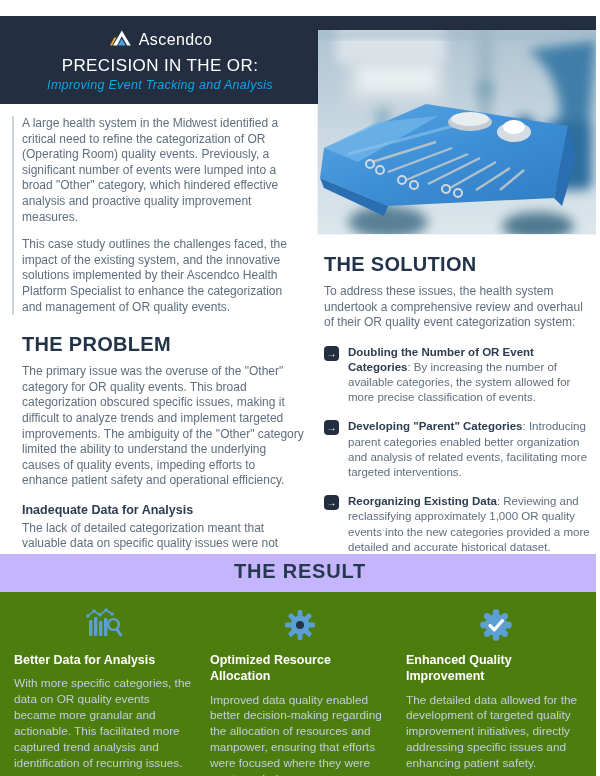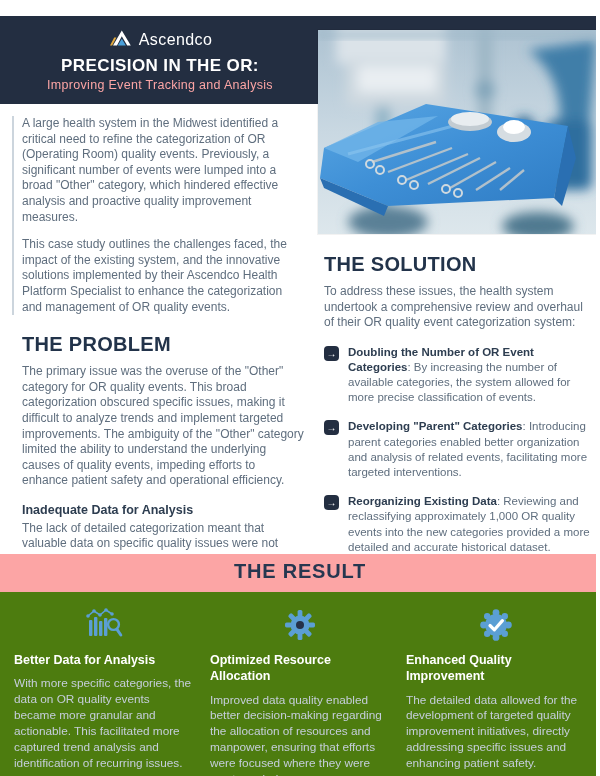--- a/index.html
+++ b/index.html
@@ -5,22 +5,22 @@
   * { margin:0; padding:0; box-sizing:border-box; }
   html,body { background:#ffffff; }
   body { width:600px; font-family:"Liberation Sans", sans-serif; }
   .page { position:relative; width:596px; height:776px; background:#ffffff; overflow:hidden;margin-top:16px; }
 
   
   .hero { position:absolute; top:0; left:0; width:600px; height:88px; background:#232e41; }
   .hero-inner { width:320px; text-align:center; padding-top:13px; }
   .brand-row { display:flex; align-items:center; justify-content:center; gap:7px; height:22px; }
   .brand-text { color:#ffffff; font-size:16px; letter-spacing:0.4px; font-weight:400; }
-  .hero-title { margin-top:5px; color:#ffffff; font-weight:bold; font-size:17px; letter-spacing:0.4px; }
-  .hero-subtitle { margin-top:2px; color:#fca5a5; font-size:12.5px; letter-spacing:0.3px; }
+  .hero-title { margin-top:5px; color:#ffffff; font-weight:normal; font-size:17px; letter-spacing:0.4px; }
+  .hero-subtitle { margin-top:2px; color:#0ea5e9; font-size:12.5px; letter-spacing:0.3px;font-style:italic; }
 
   
   .photo { position:absolute; top:14px; left:318px; width:278px; height:204px; overflow:hidden; box-shadow:0 0 0 1px rgba(0,0,0,0.05); }
 
   
   .main { position:absolute; top:88px; left:0; width:600px; height:452px; display:flex; }
   .col-left { width:312px; padding:12px 8px 0 22px; }
   .col-right { width:288px; padding:149px 10px 0 12px; }
 
   .body-text { color:#5f6e7e; font-size:12px; line-height:1.3; }
@@ -31,21 +31,21 @@
   .col-right .section-heading { margin-top:0; }
   .sub-heading { color:#2d3d50; font-weight:bold; font-size:12.5px; margin:14px 0 4px 0; }
 
   
   .bullet { display:flex; gap:9px; margin-top:14px; }
   .bullet-icon { flex:0 0 15px; width:15px; height:15px; margin-top:1px; background:#232e41; border-radius:4px; color:#ffffff; font-size:10px; line-height:15px; text-align:center; font-weight:bold; }
   .bullet-body { color:#5f6e7e; font-size:11.5px; line-height:1.32; }
   .bullet-body b { color:#2d3d50; }
 
   
-  .result-banner { position:absolute; top:538px; left:0; width:600px; height:38px; text-align:center; background:#fca5a5; }
+  .result-banner { position:absolute; top:538px; left:0; width:600px; height:38px; text-align:center; background:#c4b5fd; }
   .result-heading { color:#263750; font-weight:bold; font-size:20px; letter-spacing:0.8px; padding-top:6px; }
 
   
   .footer { position:absolute; top:576px; left:0; width:600px; height:200px; background:#4d7c0f; display:flex; padding:16px 14px 0 14px; gap:16px; }
   .f-col { flex:1; }
   .f-icon { display:flex; justify-content:center; height:36px; margin-bottom:8px; }
   .f-title { color:#ffffff; font-weight:bold; font-size:12.5px; line-height:1.3; margin-bottom:8px; }
   .f-body { color:#c5cedb; font-size:11.8px; line-height:1.35; }
 </style>
 </head>

